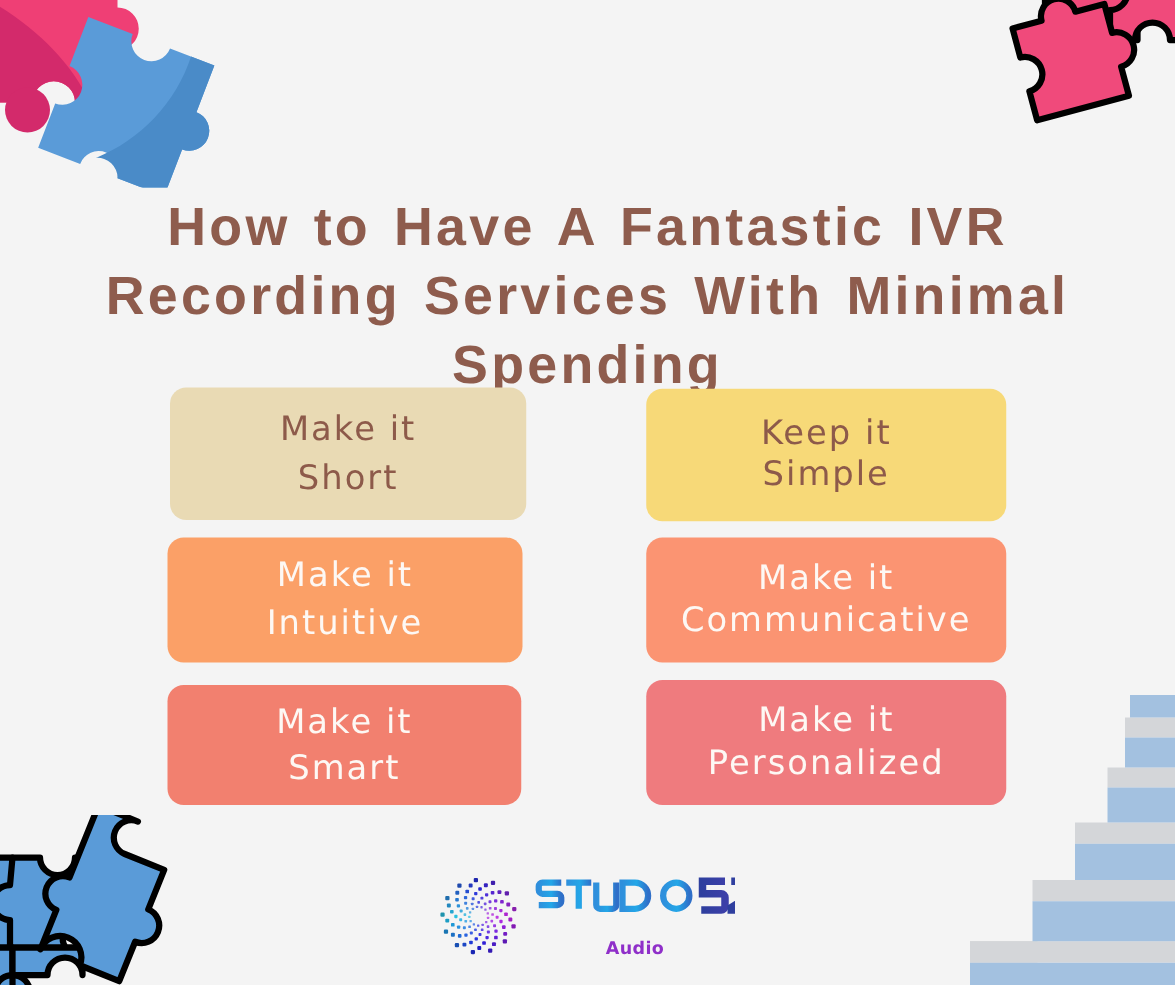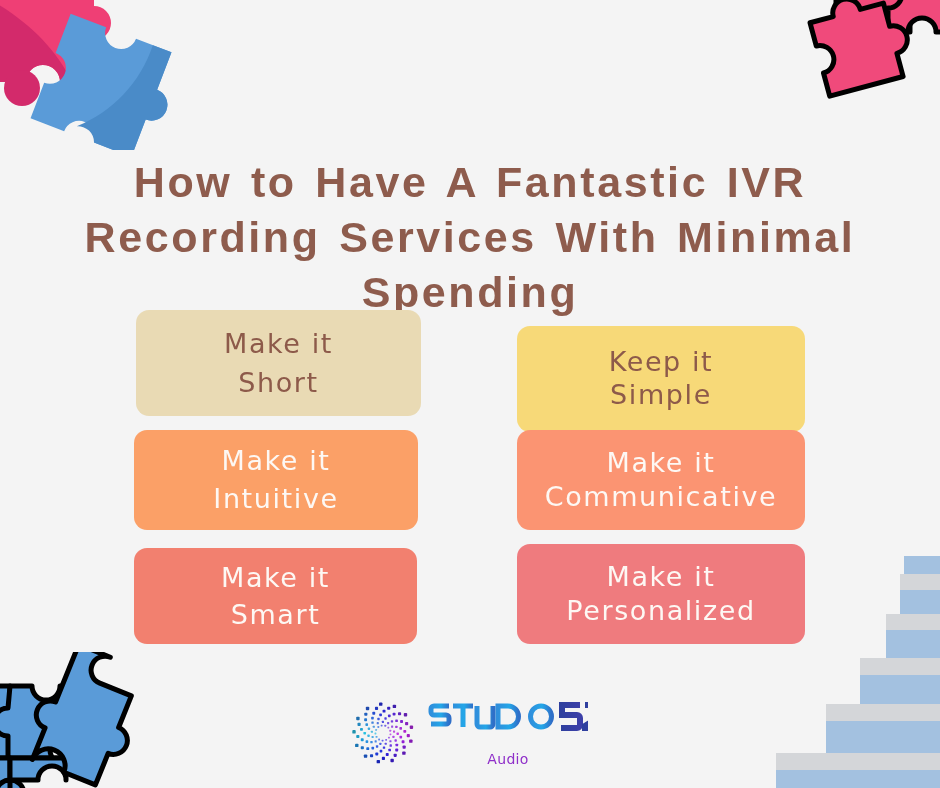--- a/index.html
+++ b/index.html
@@ -87,21 +87,21 @@
     font-size: 27px; line-height: 1.42;
   }
   #card-smart {
     left: 134px;  top: 238px; width: 283px; height: 96px;
     background: #f2806f; color: #fdf8f4;
     font-size: 27px; line-height: 1.38;
   }
 
   
   #card-simple {
-    left: 517px;  top: 16px;    width: 288px; height: 106px;
+    left: 517px;  top: 1px;    width: 288px; height: 106px;
     background: #f7d978; color: #8d5a4a;
     font-size: 27px; line-height: 1.22;
   }
   #card-communicative {
     left: 517px;  top: 120px; width: 288px; height: 100px;
     background: #fb9472; color: #fdf8f4;
     font-size: 27px; line-height: 1.25;
   }
   #card-personalized {
     left: 517px;  top: 234px; width: 288px; height: 100px;
@@ -126,21 +126,21 @@
     display: flex;
     flex-direction: column;
     align-items: center;
     line-height: 1;
   }
   #logo-wordmark { display: block; }
   #logo-tagline {
     margin-top: 18px;
     font-family: "DejaVu Sans", sans-serif;
     font-size: 14px;
-    font-weight: 400;
+    font-weight: 700;
     color: #8f2fc9;
     letter-spacing: 0.3px;
   }
 </style>
 </head>
 <body>
 
 <div id="poster" style="background: rgb(244, 244, 244);">
 
   <div class="decor-layer">

